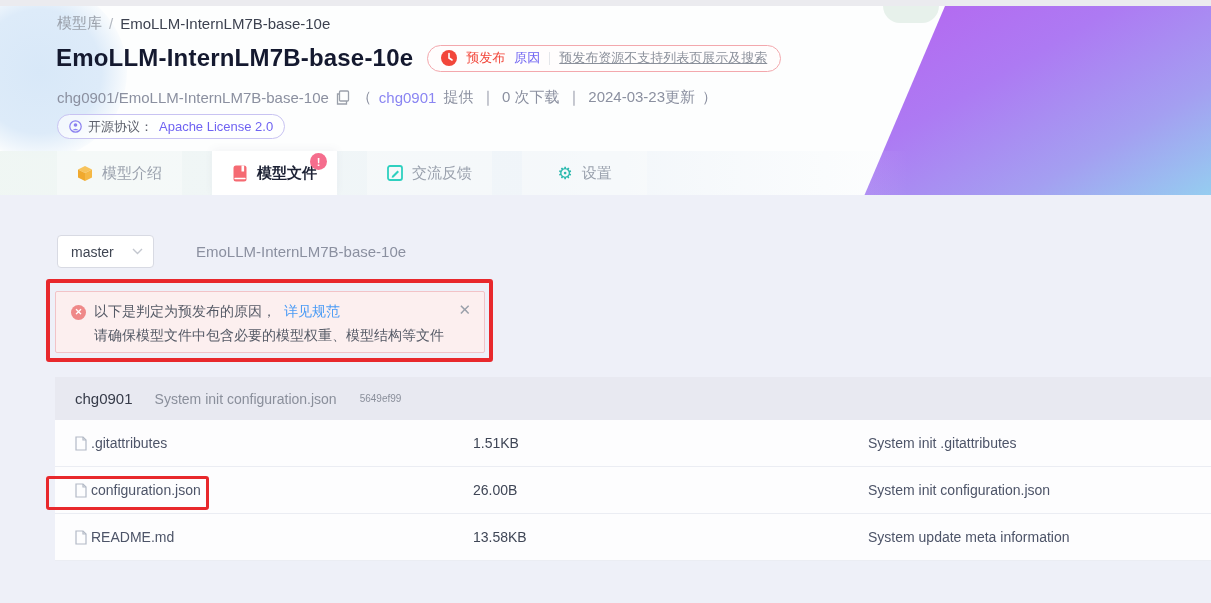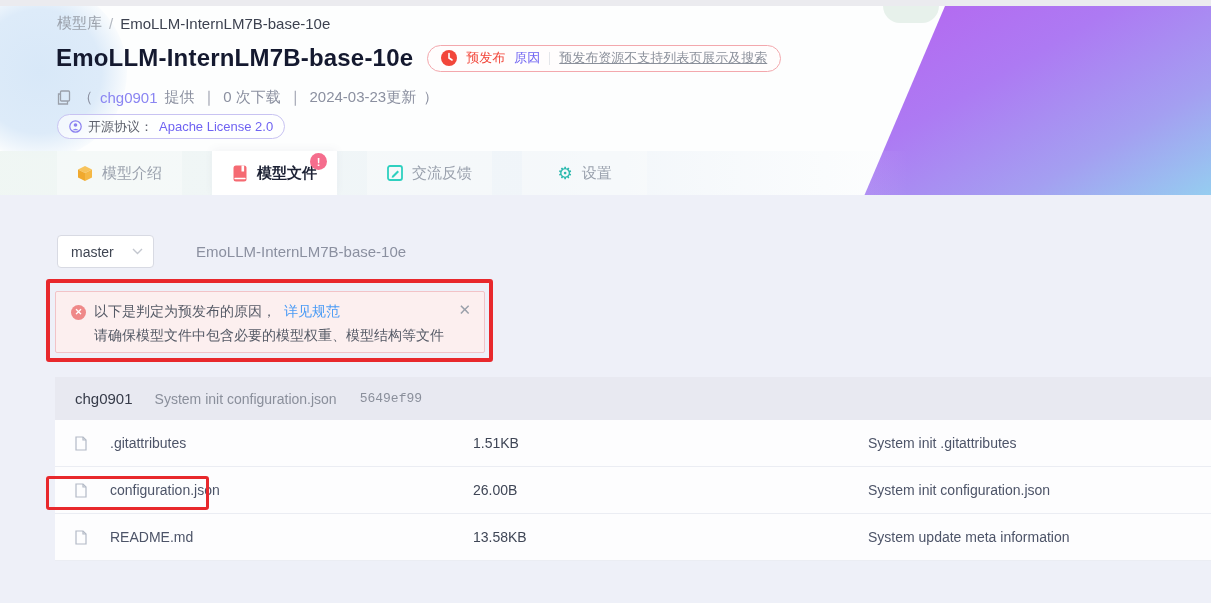--- a/index.html
+++ b/index.html
@@ -69,25 +69,25 @@
   .alert-close { position:absolute; right:13px; top:9px; color:#9aa0aa; font-size:15px; cursor:pointer; }
 
   .annot { position:absolute; border-radius:3px; z-index:6; pointer-events:none; }
   .annot-alert { left:46px; top:84px; width:447px; height:83px; border:4px solid #e8282c; }
   .annot-file { left:46px; top:281px; width:163px; height:34px; border:3px solid #e8282c; }
 
   .file-table { position:absolute; left:55px; top:182px; width:1156px; background:#fdfdfe; }
   .commit-bar { height:43px; background:#e8e9f1; display:flex; align-items:center; padding-left:20px; }
   .commit-author { font-size:15px; color:#363b49; margin-right:22px; }
   .commit-msg { font-size:14px; color:#8a8f9b; margin-right:23px; }
-  .commit-hash { font-size:13px; color:#8a8f9b;font-family:Liberation Mono, monospace; }
+  .commit-hash { font-size:10px; color:#8a8f9b; }
 
   .file-row { height:47px; display:grid; grid-template-columns:398px 395px 1fr; align-items:center;
     padding-left:20px; border-bottom:1px solid #ebedf3; font-size:14px; background:#fdfdfe; cursor:default; }
-  .file-name { display:flex; align-items:center; gap:23px; color:#4d5468; cursor:pointer; }
+  .file-name { display:flex; align-items:center; gap:4px; color:#4d5468; cursor:pointer; }
   .doc-icon { width:12px; height:15px; flex:none; }
   .file-size { color:#3f4656; }
   .file-desc { color:#4d5468; }
 </style>
 </head>
 <body>
 
 <div class="screen">
   <div class="top-strip"></div>
 
@@ -110,20 +110,21 @@
           <path d="M8 3.5 V8 L11 10" stroke="#fff" stroke-width="1.6" fill="none" stroke-linecap="round"></path>
         </svg>
         <span class="badge-status">预发布</span>
         <span class="badge-reason">原因</span>
         <span class="badge-div"></span>
         <span class="badge-note">预发布资源不支持列表页展示及搜索</span>
       </span>
     </div>
 
     <div class="subtitle">
+      <span>chg0901/EmoLLM-InternLM7B-base-10e</span>
       <svg class="copy-icon" viewBox="0 0 14 15">
         <rect x="3.5" y="1" width="9" height="10" rx="1" fill="none" stroke="#9aa0aa" stroke-width="1.3"></rect>
         <path d="M3.5 4 H1.5 V14 H10.5 V11" fill="none" stroke="#9aa0aa" stroke-width="1.3"></path>
       </svg>
       <span>（</span>
         <span class="meta-link">chg0901</span>
       <span>提供</span>
       <span>｜</span>
       <span>0 次下载</span>
       <span>｜</span>

